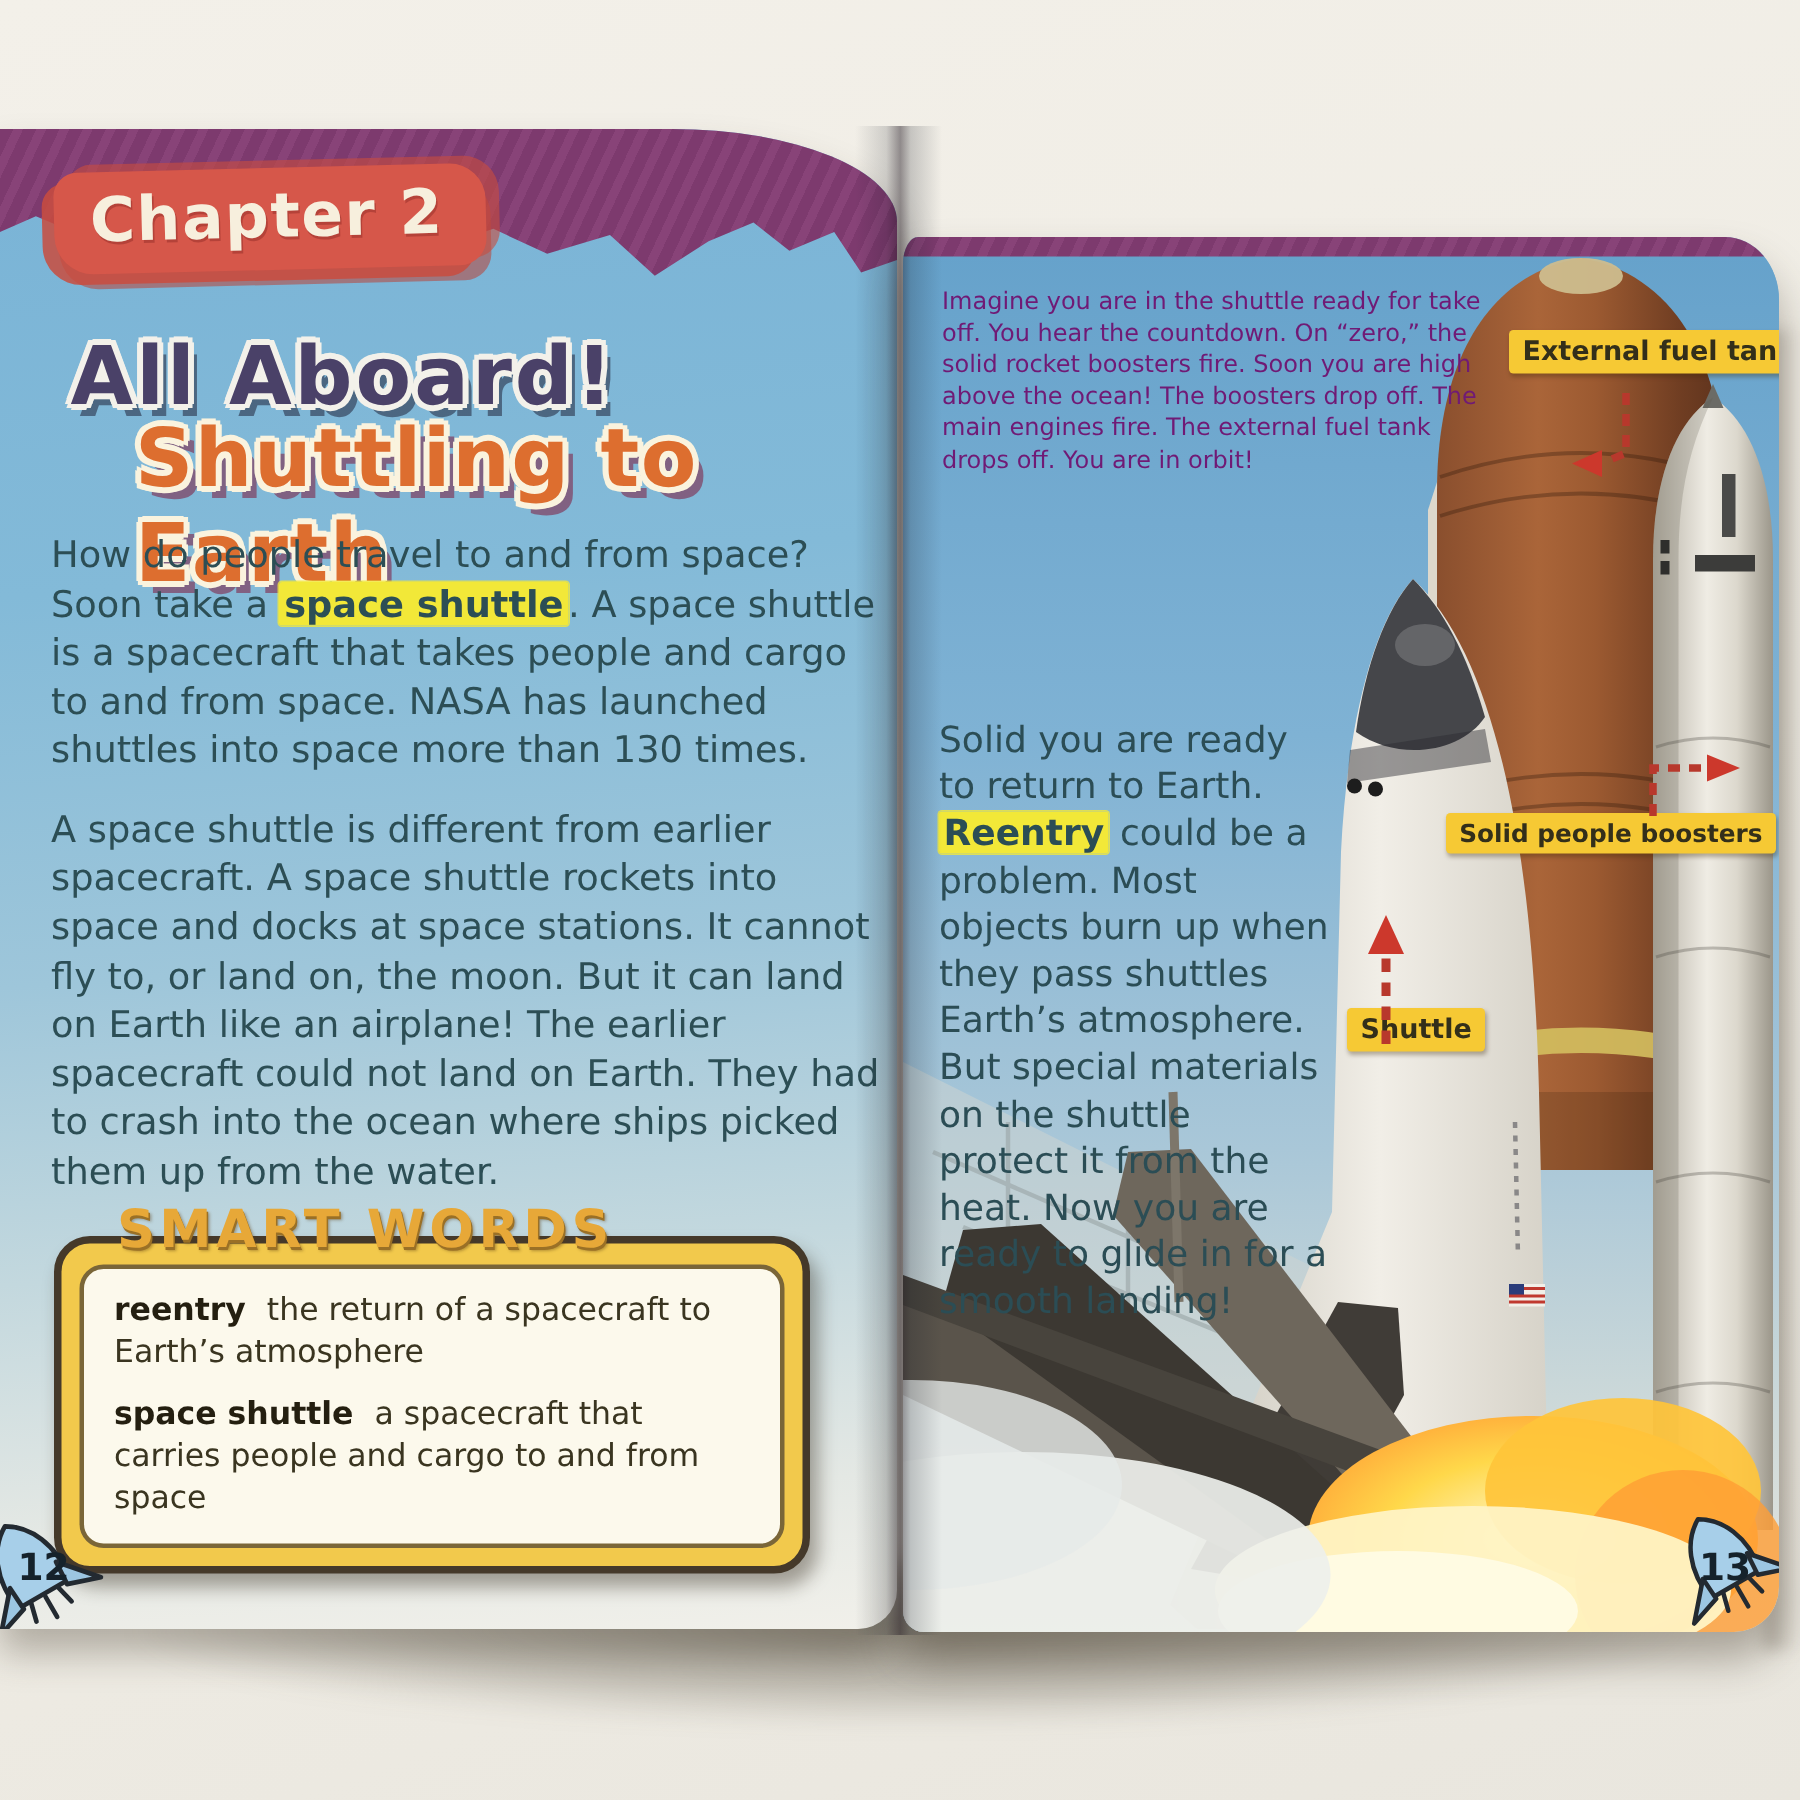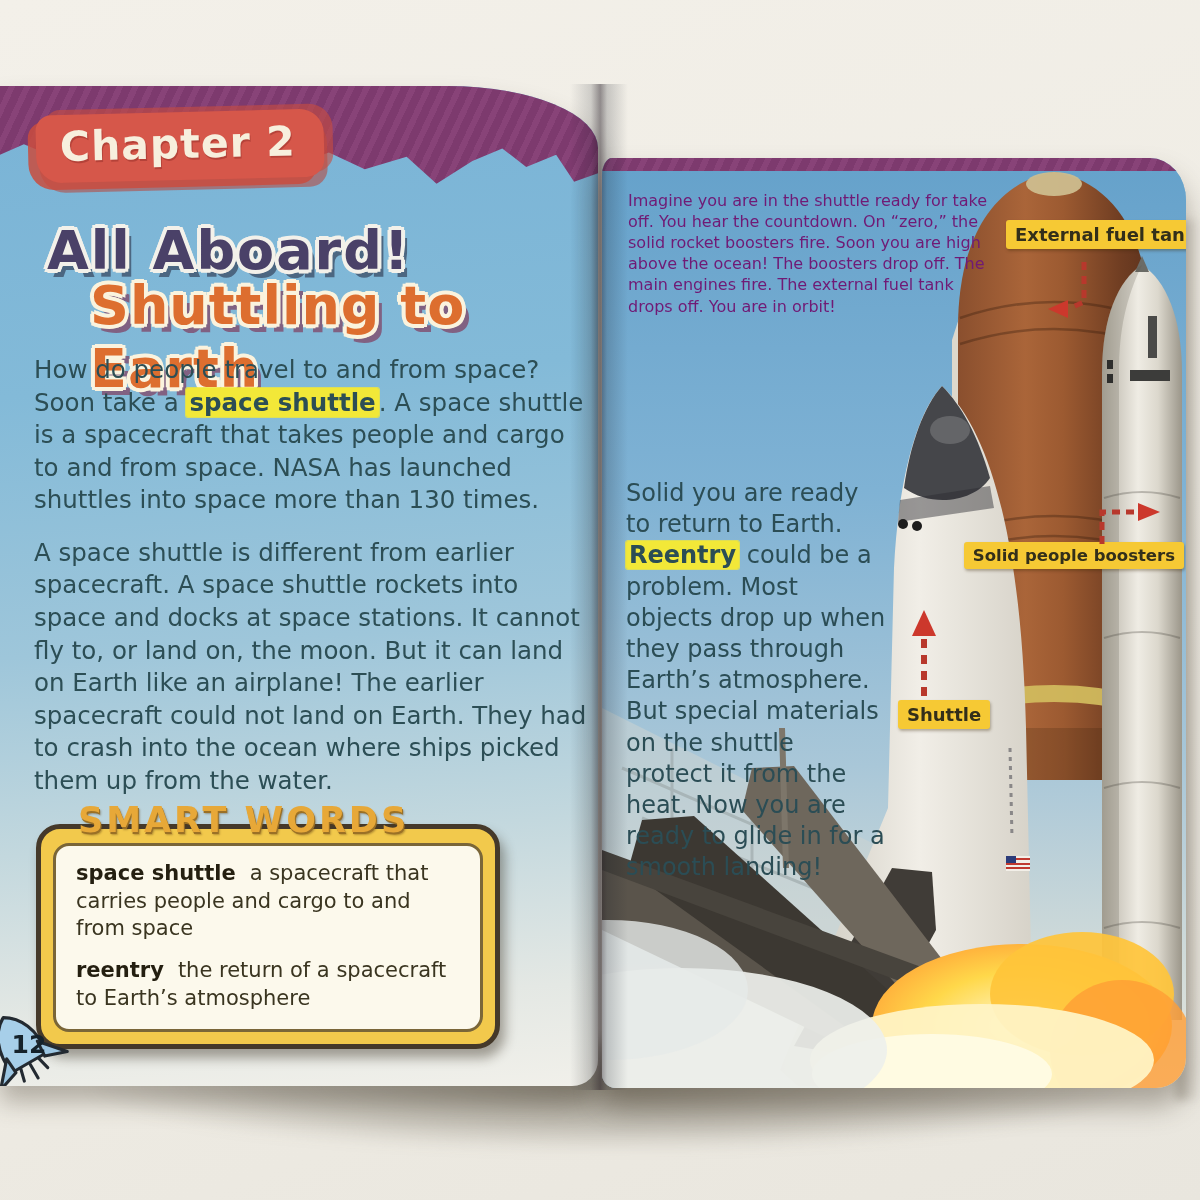--- a/index.html
+++ b/index.html
@@ -66,21 +66,21 @@
   .lp-body{
     position:absolute;left:34px;top:268px;width:556px;
     font-size:24.5px;line-height:1.33;color:#2c4e55;z-index:2;
   }
   .lp-body p{margin:0 0 20px 0;}
   .hl{
     background:#f2e838;font-weight:700;padding:0 3px;border-radius:2px;
     box-shadow:0 0 0 1px rgba(242,232,56,.8);
   }
   
-  .smart-words{position:absolute;left:36px;top:714px;width:464px;z-index:2;}
+  .smart-words{position:absolute;left:36px;top:714px;width:504px;z-index:2;}
   .sw-title{
     position:relative;left:42px;margin:0 0 -16px 0;
     font-size:35px;font-weight:800;letter-spacing:3px;color:#e7a838;
     text-shadow:1px 2px 0 #9a7026, 2px 3px 2px rgba(90,60,20,.4);
     z-index:3;
   }
   .sw-box{
     border:5px solid #45392a;border-radius:24px;background:#f2c94c;
     padding:14px 12px 12px;box-shadow:5px 9px 12px rgba(45,35,20,.4);
   }
@@ -129,21 +129,21 @@
     position:absolute;left:24px;top:320px;width:260px;
     font-size:24px;line-height:1.3;color:#2b4d55;z-index:3;margin:0;
   }
   .photo-label{
     position:absolute;background:#f6c934;color:#332f1a;font-weight:700;
     font-size:18px;padding:4px 9px;border-radius:3px;z-index:4;
     box-shadow:1px 2px 3px rgba(60,40,10,.35);white-space:nowrap;
   }
   .label-fuel{left:404px;top:62px;}
   .label-boosters{right:2px;top:384px;font-size:16.5px;}
-  .label-shuttle{left:296px;top:542px;}
+  .label-shuttle{left:296px;top:514px;}
   .callout-arrow{position:absolute;z-index:4;}
   .arrow-fuel{left:428px;top:100px;}
   .arrow-boosters{left:490px;top:342px;}
   .arrow-shuttle{left:304px;top:450px;}
 </style>
 </head>
 <body>
 
 <div class="book-shadow"></div>
 <div class="book-shadow-right"></div>
@@ -161,22 +161,22 @@
 
   <div class="lp-body">
     <p><span>How do people travel to and from space? Soon take a </span><span class="hl">space shuttle</span><span>. A space shuttle is a spacecraft that takes people and cargo to and from space. NASA has launched shuttles into space more than 130 times.</span></p>
     <p>A space shuttle is different from earlier spacecraft. A space shuttle rockets into space and docks at space stations. It cannot fly to, or land on, the moon. But it can land on Earth like an airplane! The earlier spacecraft could not land on Earth. They had to crash into the ocean where ships picked them up from the water.</p>
   </div>
 
   <div class="smart-words">
     <h2 class="sw-title">SMART WORDS</h2>
     <div class="sw-box">
       <div class="sw-inner">
+        <p class="sw-entry"><span class="sw-term">reentry</span><span>the return of a spacecraft to Earth’s atmosphere</span></p>
         <p class="sw-entry"><span class="sw-term">space shuttle</span><span>a spacecraft that carries people and cargo to and from space</span></p>
-        <p class="sw-entry"><span class="sw-term">reentry</span><span>the return of a spacecraft to Earth’s atmosphere</span></p>
       </div>
     </div>
   </div>
 
   <div class="page-badge badge-12">
     <svg width="104" height="84" viewBox="0 0 100 80">
       <g transform="rotate(-30 50 40)">
         <path d="M50 4 C64 12 73 30 69 54 L31 54 C27 30 36 12 50 4 Z" fill="#a7cfe9" stroke="#232a31" stroke-width="3" stroke-linejoin="round"></path>
         <path d="M33 40 L13 63 L34 56 Z" fill="#9cc6e2" stroke="#232a31" stroke-width="3" stroke-linejoin="round"></path>
         <path d="M67 40 L87 63 L66 56 Z" fill="#9cc6e2" stroke="#232a31" stroke-width="3" stroke-linejoin="round"></path>
@@ -288,32 +288,43 @@
     <ellipse cx="480" cy="826" rx="92" ry="62" fill="#ffc43a" opacity="0.92"></ellipse>
     <ellipse cx="520" cy="882" rx="72" ry="70" fill="#ff9e35" opacity="0.8"></ellipse>
     <ellipse cx="380" cy="892" rx="172" ry="56" fill="#fff3c4" opacity="0.95"></ellipse>
     <ellipse cx="330" cy="906" rx="120" ry="40" fill="#fffbe2"></ellipse>
     <ellipse cx="80" cy="882" rx="205" ry="82" fill="#eef0ec" opacity="0.92"></ellipse>
     <ellipse cx="6" cy="822" rx="140" ry="70" fill="#e6eae8" opacity="0.8"></ellipse>
   </svg>
 
   <p class="rp-text1">Imagine you are in the shuttle ready for take off. You hear the countdown. On “zero,” the solid rocket boosters fire. Soon you are high above the ocean! The boosters drop off. The main engines fire. The external fuel tank drops off. You are in orbit!</p>
 
-  <p class="rp-text2"><span>Solid you are ready to return to Earth. </span><span class="hl">Reentry</span><span> could be a problem. Most objects drop up when they pass through Earth’s atmosphere. But special materials on the shuttle protect it from the heat. Now you are ready to glide in for a smooth landing!</span></p>
+  <p class="rp-text2"><span>Solid you are ready to return to Earth. </span><span class="hl">Reentry</span><span> could be a problem. Most objects burn up when they pass shuttles Earth’s atmosphere. But special materials on the shuttle protect it from the heat. Now you are ready to glide in for a smooth landing!</span></p>
 
   <div class="photo-label label-fuel">External fuel tank</div>
   <div class="photo-label label-boosters">Solid people boosters</div>
   <div class="photo-label label-shuttle">Shuttle</div>
 
   <svg class="callout-arrow arrow-fuel" width="72" height="72" viewBox="0 0 72 72">
     <path d="M54 4 L54 44 L40 50" fill="none" stroke="#b8382c" stroke-width="5" stroke-dasharray="8 6"></path>
     <polygon points="38,42 18,51 38,60" fill="#cc382c"></polygon>
   </svg>
   <svg class="callout-arrow arrow-boosters" width="88" height="46" viewBox="0 0 88 46">
     <path d="M10 44 L10 12 L46 12" fill="none" stroke="#b8382c" stroke-width="5" stroke-dasharray="8 6"></path>
     <polygon points="46,3 68,12 46,21" fill="#cc382c"></polygon>
   </svg>
   <svg class="callout-arrow arrow-shuttle" width="36" height="90" viewBox="0 0 36 90">
     <path d="M18 88 L18 22" fill="none" stroke="#b8382c" stroke-width="6" stroke-dasharray="9 7"></path>
     <polygon points="18,2 6,28 30,28" fill="#cc382c"></polygon>
   </svg>
 
+  <div class="page-badge badge-13">
+    <svg width="100" height="80" viewBox="0 0 100 80">
+      <g transform="rotate(-30 50 40)">
+        <path d="M50 4 C64 12 73 30 69 54 L31 54 C27 30 36 12 50 4 Z" fill="#a7cfe9" stroke="#232a31" stroke-width="3" stroke-linejoin="round"></path>
+        <path d="M33 40 L13 63 L34 56 Z" fill="#9cc6e2" stroke="#232a31" stroke-width="3" stroke-linejoin="round"></path>
+        <path d="M67 40 L87 63 L66 56 Z" fill="#9cc6e2" stroke="#232a31" stroke-width="3" stroke-linejoin="round"></path>
+        <path d="M40 55 L37 67 M50 56 L50 71 M60 55 L63 67" stroke="#232a31" stroke-width="3" stroke-linecap="round" fill="none"></path>
+      </g>
+    </svg>
+    <span class="num">13</span>
+  </div>
 </div>
 
 </body></html>

